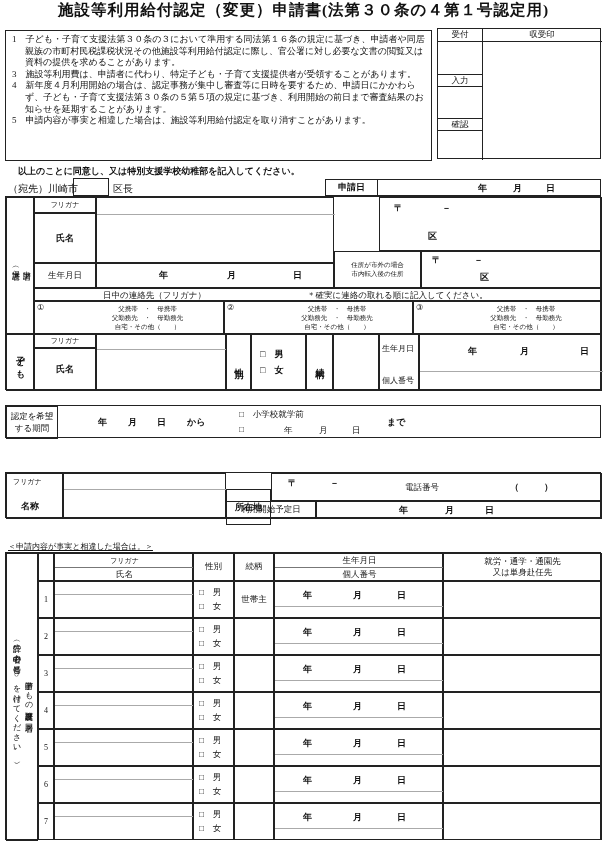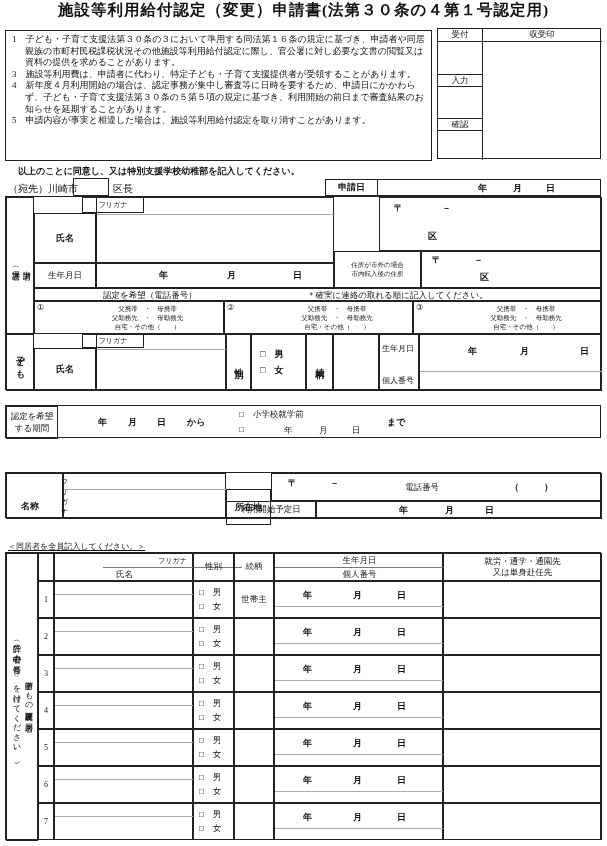--- a/index.html
+++ b/index.html
@@ -5,21 +5,21 @@
   html,body{margin:0;padding:0;background:#e8e8e8;}
   .page{position:relative;width:607px;height:846px;background:#fff;margin:0 auto;
         font-family:"Liberation Serif","DejaVu Serif",serif;color:#111;overflow:hidden;}
   .abs{position:absolute;box-sizing:border-box;}
   .b{border:1px solid #222;}
   .b2{border:1.6px solid #222;}
   .c{display:flex;align-items:center;justify-content:center;text-align:center;}
   .pre{white-space:pre-line;}
   .vert{writing-mode:vertical-rl;text-orientation:mixed;}
   .f6{font-size:6.5px;line-height:1.35;}
-  .f7{font-size:7px;margin-left:48px;}
+  .f7{font-size:7px;}
   .f8{font-size:8px;}
   .f85{font-size:8.5px;}
   .f9{font-size:9px;font-weight:bold;}
   .f10{font-size:10px;}
   .bold{font-weight:bold;}
   .hl{border-top:1px solid #aaa;}  
   .title{width:100%;text-align:center;font-size:15.5px;font-weight:bold;letter-spacing:1px;}
   .note-item{font-size:9px;line-height:11.6px;text-indent:-13px;padding-left:13px;}
 </style>
 </head>
@@ -87,21 +87,21 @@
 
     <div class="abs b c pre f6" style="left:328px;top:54px;width:87px;height:37px;">住所が市外の場合
 市内転入後の住所</div>
     <div class="abs b" style="left:415px;top:54px;width:181px;height:37px;">
       <span class="abs f9" style="left:10px;top:2px;">〒</span>
       <span class="abs f9" style="left:52px;top:2px;">－</span>
       <span class="abs f9" style="left:58px;top:19px;">区</span>
     </div>
 
     <div class="abs b" style="left:28px;top:91px;width:568px;height:13px;">
-      <span class="abs f85" style="left:68px;top:1px;">認定を希望（電話番号）</span>
+      <span class="abs f85" style="left:68px;top:1px;">日中の連絡先（フリガナ）</span>
       <span class="abs f85" style="left:272px;top:1px;font-family:Liberation Serif, serif;">＊確実に連絡の取れる順に記入してください。</span>
     </div>
 
     <div class="abs b" style="left:28px;top:104px;width:190px;height:33px;">
       <span class="abs f8" style="left:2px;top:1px;">①</span>
       <div class="abs pre f6 c" style="left:40px;top:2px;width:145px;height:29px;">父携帯　・　母携帯
 父勤務先　・　母勤務先
 自宅・その他（　　）</div>
     </div>
     <div class="abs b" style="left:218px;top:104px;width:189px;height:33px;">
@@ -175,21 +175,21 @@
       <span class="abs f9" style="left:272px;top:7px;">）</span>
     </div>
     <div class="abs b c f85" style="left:220px;top:28px;width:90px;height:18px;">利用開始予定日</div>
     <div class="abs b" style="left:310px;top:28px;width:286px;height:18px;">
       <span class="abs f9" style="left:82px;top:2px;">年</span>
       <span class="abs f9" style="left:128px;top:2px;">月</span>
       <span class="abs f9" style="left:168px;top:2px;">日</span>
     </div>
   </div>
 
-  <div class="abs f8" style="left:8px;top:541px;text-decoration:underline;">＜同居者を全員記入してください。＞</div>
+  <div class="abs f8" style="left:8px;top:541px;text-decoration:underline;">＜申請内容が事実と相違した場合は。＞</div>
 
   <div class="abs b2" style="left:5px;top:552px;width:596px;height:288px;">
 
     <div class="abs b c vert pre f8" style="left:0;top:0;width:32px;height:288px;letter-spacing:0.5px;line-height:1.5;">申請子どもの保護者及び同居者
 （生計の中心者の番号に○を付けてください。）</div>
 
     <div class="abs b" style="left:32px;top:0;width:16px;height:28px;"></div>
     <div class="abs b" style="left:48px;top:0;width:139px;height:28px;">
       <div class="abs c f7" style="left:0;top:0;width:139px;height:14px;border-bottom:1px solid #777;">フリガナ</div>
       <div class="abs c f85" style="left:0;top:14px;width:139px;height:14px;">氏名</div>

